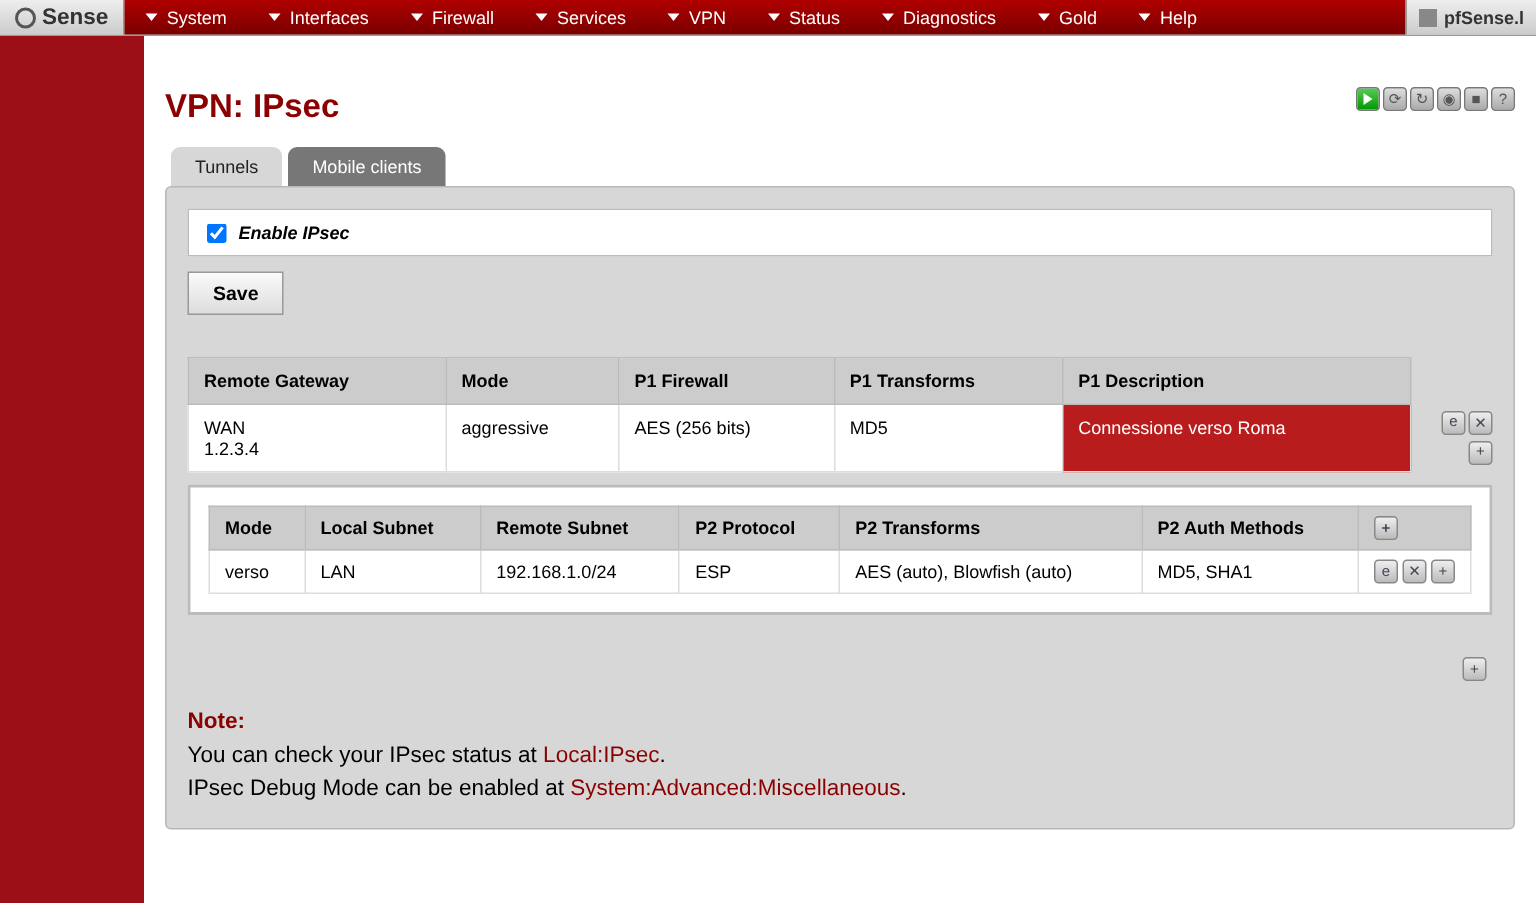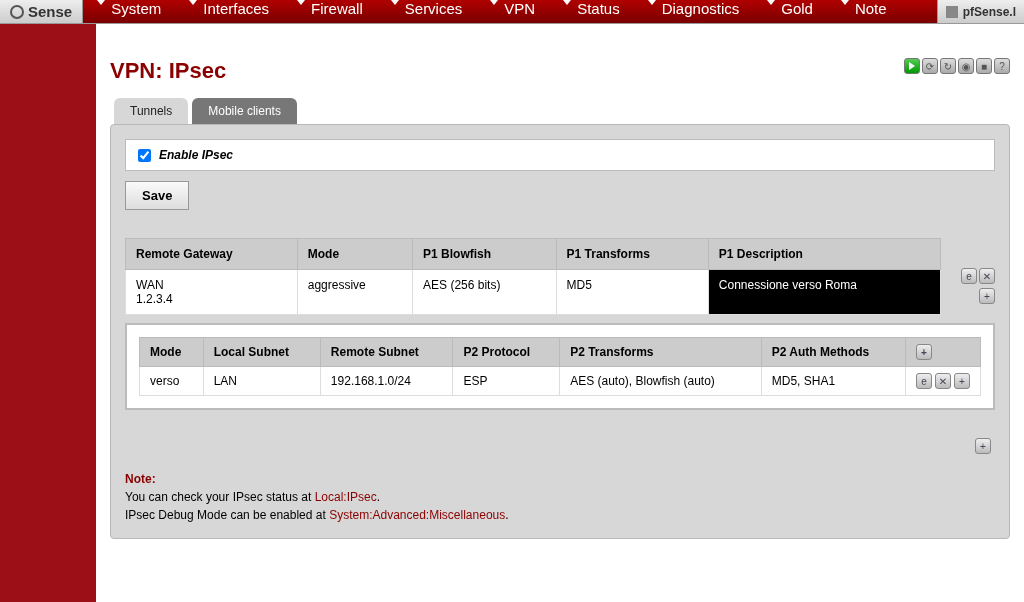--- a/index.html
+++ b/index.html
@@ -3,21 +3,21 @@
 <meta charset="utf-8">
 <style>
 * { box-sizing: border-box; margin: 0; padding: 0; }
 body { font-family: Arial, Helvetica, sans-serif; font-size: 12px; background: #fff; }
 
 
 .topbar { display: flex; align-items: stretch; height: 24px; background: linear-gradient(#e8e8e8,#d0d0d0); border-bottom: 1px solid #999; }
 .logo-box { display: flex; align-items: center; padding: 0 10px; background: linear-gradient(#eee,#ccc); border-right: 1px solid #999; font-weight: bold; font-size: 15px; color: #333; }
 .logo-box .gear { width:14px; height:14px; border:2px solid #555; border-radius:50%; margin-right:4px; display:inline-block; position:relative; }
 .navmenu { display: flex; flex: 1; background: linear-gradient(#b00000,#7a0000); }
-.navitem { display: flex; align-items: flex-start; padding: 0 14px; color: #fff; font-size: 15px; cursor: pointer; position: relative; }
+.navitem { display: flex; align-items: center; padding: 0 14px; color: #fff; font-size: 12px; cursor: pointer; position: relative; }
 .navitem .tri { width:0;height:0;border-left:4px solid transparent;border-right:4px solid transparent;border-top:5px solid #fff; margin-right:6px; }
 .right-box { display: flex; align-items: center; padding: 0 8px; background: linear-gradient(#eee,#ccc); border-left: 1px solid #999; font-weight: bold; font-size: 12px; color: #333; }
 .right-box .ricon { width:12px;height:12px;background:#888;margin-right:5px;display:inline-block; }
 
 
 .outer { display:flex; min-height: 578px; }
 .leftgutter { width: 96px; background: #9c0f17; }
 .content { flex:1; padding: 10px 14px 20px 14px; }
 
 
@@ -41,39 +41,39 @@
 .enable-row { background:#fff; border:1px solid #bbb; padding:8px 12px; margin-bottom:10px; display:flex; align-items:center; gap:8px; }
 .enable-row label { font-weight:bold;font-style:italic; }
 
 
 .save-btn { background: linear-gradient(#fafafa,#ddd); border:1px solid #999; padding:6px 16px; font-weight:bold; font-size:13px; cursor:pointer; margin-bottom: 28px; display:inline-block; }
 
 
 .ptable { width:100%; border-collapse:collapse; background:#fff; border:1px solid #bbb; }
 .ptable th { background:#ccc; text-align:left; padding:8px 10px; font-weight:bold; font-size:12px; border:1px solid #bbb; }
 .ptable td { padding:8px 10px; font-size:12px; border:1px solid #ddd; vertical-align:top; }
-.ptable td.desc { background:#000000; color:#fff; }
-.ptable-wrap { display:flex; align-items:flex-start; gap:20px; margin-bottom: 8px; }
+.ptable td.desc { background:#b91c1c; color:#fff; }
+.ptable-wrap { display:flex; align-items:center; gap:20px; margin-bottom: 8px; }
 .row-actions { padding-top: 30px; display:flex; flex-direction:column; gap:4px; }
 .row-actions .hrow { display:flex; gap:2px; }
 .aicon { width:16px;height:16px;background:linear-gradient(#eee,#bbb);border:1px solid #888;border-radius:3px;cursor:pointer;display:flex;align-items:center;justify-content:center;font-size:10px;color:#445; }
 
 
 .p2box { border:2px solid #bbb; padding:12px; background:#fff; margin-top:0; }
 .p2table { width:100%; border-collapse:collapse; }
 .p2table th { background:#ccc; text-align:left; padding:6px 10px; font-weight:bold; font-size:12px; border:1px solid #bbb; }
 .p2table td { padding:6px 10px; font-size:12px; border:1px solid #ddd; }
 .p2actions-th, .p2actions-td { width: 70px; }
 .p2bar { display:flex; gap:3px; }
 
 
 .bottom-add { display:flex; justify-content:flex-end; margin: 28px 0 16px 0; padding-right: 4px; }
 
 
-.note { font-size:12px; line-height:1.5; }
+.note { font-size:15px; line-height:1.5; }
 .note .hdr { color:#8b0000; font-weight:bold; }
 .note a { color:#8b0000; text-decoration:none; }
 </style>
 </head>
 <body>
 
 <div class="topbar">
   <div class="logo-box">
     <span class="gear"></span>
     <span>Sense</span>
@@ -106,21 +106,21 @@
     <div class="navitem">
         <span class="tri"></span>
         <span>Diagnostics</span>
       </div>
     <div class="navitem">
         <span class="tri"></span>
         <span>Gold</span>
       </div>
     <div class="navitem">
         <span class="tri"></span>
-        <span>Note</span>
+        <span>Help</span>
       </div>
   </div>
   <div class="right-box">
     <span class="ricon"></span>
     <span>pfSense.l</span>
   </div>
 </div>
 
 <div class="outer">
   <div class="leftgutter"></div>
@@ -153,21 +153,21 @@
       </div>
 
       <button class="save-btn">Save</button>
 
       <div class="ptable-wrap">
         <table class="ptable">
           <tbody>
               <tr>
             <th>Remote Gateway</th>
             <th>Mode</th>
-            <th>P1 Blowfish</th>
+            <th>P1 Firewall</th>
             <th>P1 Transforms</th>
             <th>P1 Description</th>
           </tr>
           <tr>
             <td>
               <div>WAN</div>
               <div>1.2.3.4</div>
             </td>
             <td>aggressive</td>
             <td>AES (256 bits)</td>

